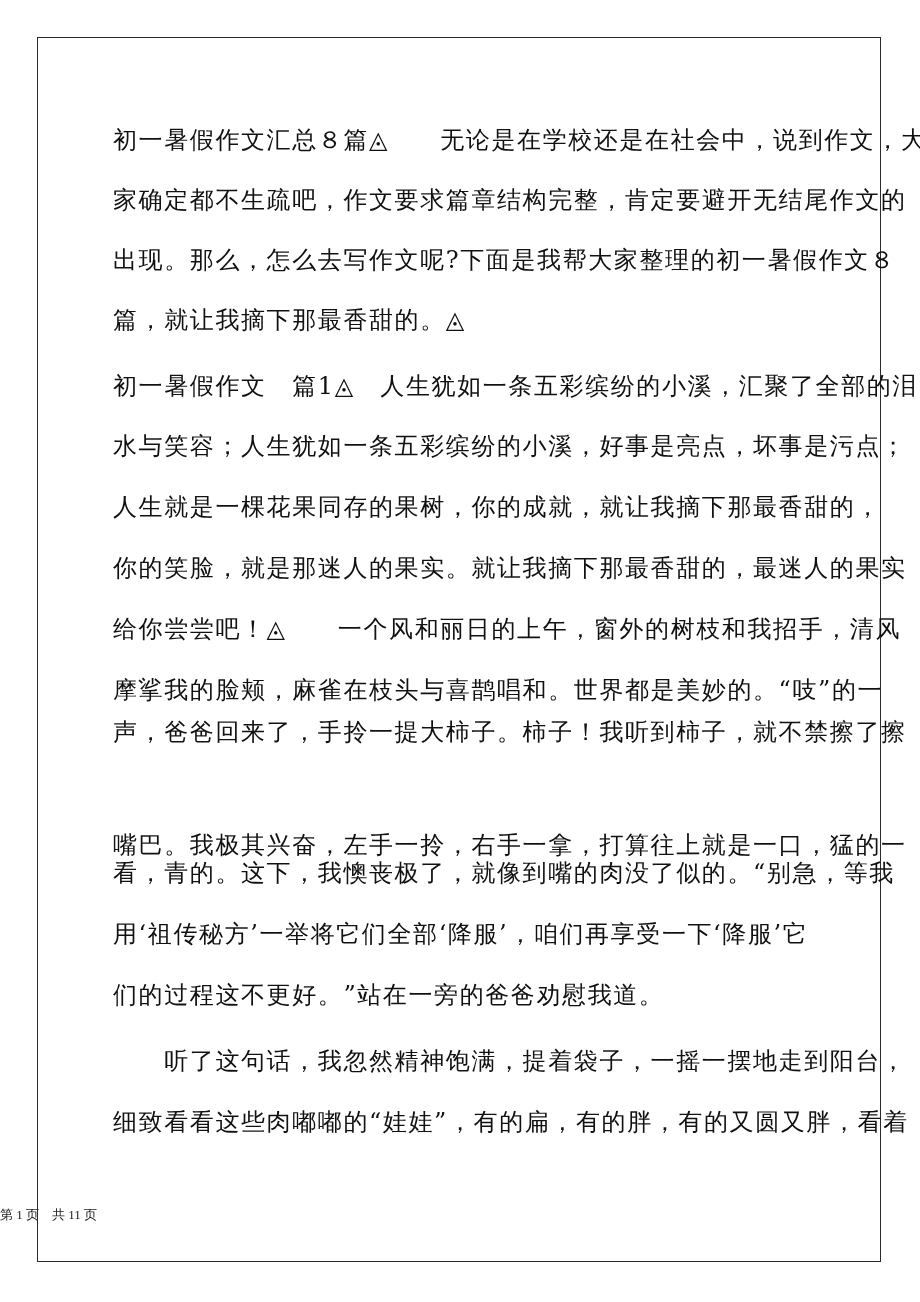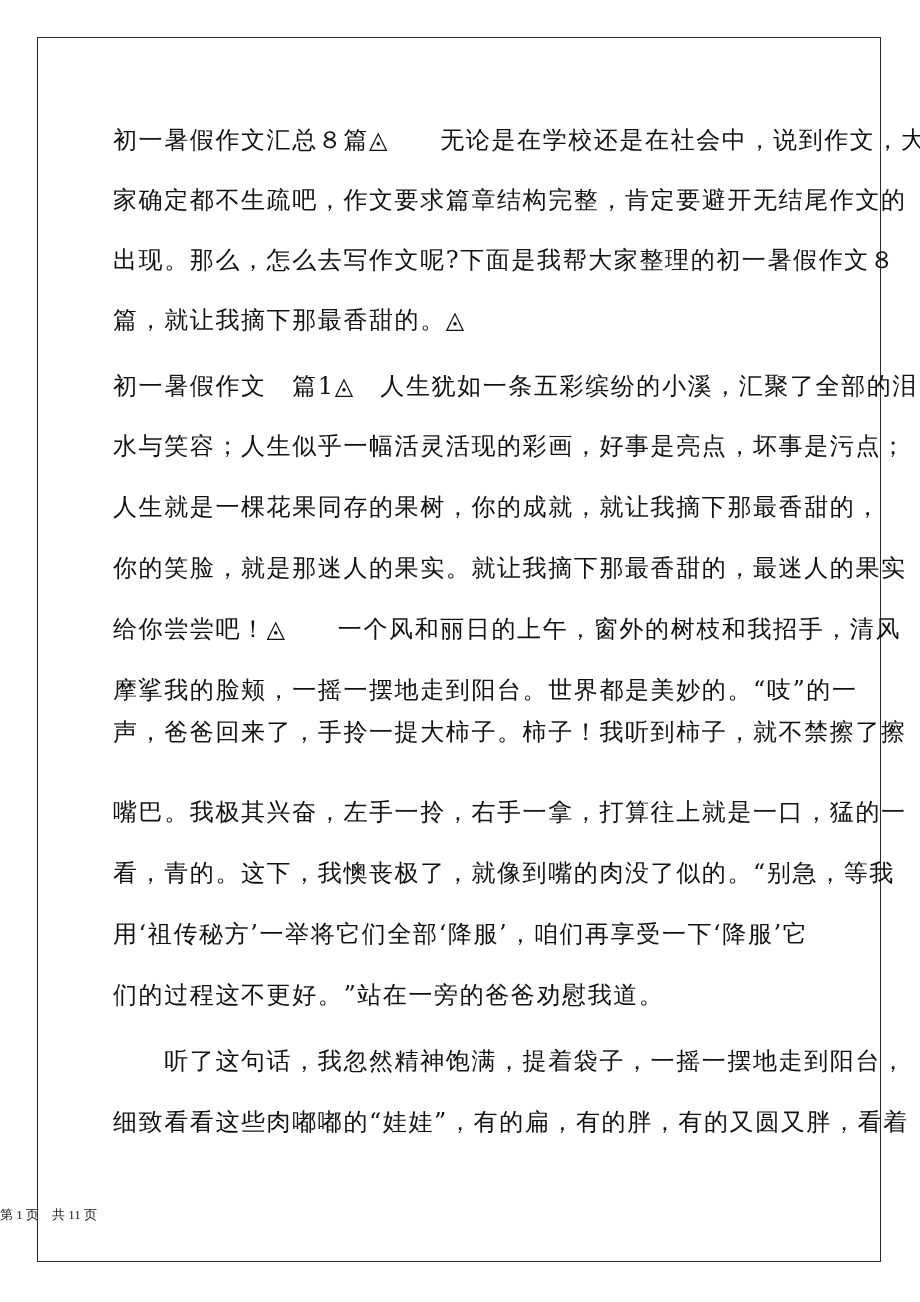--- a/index.html
+++ b/index.html
@@ -52,27 +52,27 @@
 <body>
 
 <div class="page-frame"></div>
 
 <div class="content">
   <div class="line" style="top:0px">初一暑假作文汇总８篇◬　　无论是在学校还是在社会中，说到作文，大</div>
   <div class="line" style="top:60px">家确定都不生疏吧，作文要求篇章结构完整，肯定要避开无结尾作文的</div>
   <div class="line" style="top:120px">出现。那么，怎么去写作文呢?下面是我帮大家整理的初一暑假作文８</div>
   <div class="line" style="top:180px">篇，就让我摘下那最香甜的。◬</div>
   <div class="line" style="top:246px">初一暑假作文　篇1◬　人生犹如一条五彩缤纷的小溪，汇聚了全部的泪</div>
-  <div class="line" style="top:306px">水与笑容；人生似乎一幅活灵活现的彩画，好事是亮点，坏事是污点；</div>
+  <div class="line" style="top:306px">水与笑容；人生犹如一条五彩缤纷的小溪，好事是亮点，坏事是污点；</div>
   <div class="line" style="top:367px">人生就是一棵花果同存的果树，你的成就，就让我摘下那最香甜的，</div>
   <div class="line" style="top:428px">你的笑脸，就是那迷人的果实。就让我摘下那最香甜的，最迷人的果实</div>
   <div class="line" style="top:489px">给你尝尝吧！◬　　一个风和丽日的上午，窗外的树枝和我招手，清风</div>
-  <div class="line" style="top:550px">摩挲我的脸颊，一摇一摆地走到阳台。世界都是美妙的。“吱”的一</div>
+  <div class="line" style="top:550px">摩挲我的脸颊，麻雀在枝头与喜鹊唱和。世界都是美妙的。“吱”的一</div>
   <div class="line" style="top:592px">声，爸爸回来了，手拎一提大柿子。柿子！我听到柿子，就不禁擦了擦</div>
-  <div class="line" style="top:672px">嘴巴。我极其兴奋，左手一拎，右手一拿，打算往上就是一口，猛的一</div>
+  <div class="line" style="top:705px">嘴巴。我极其兴奋，左手一拎，右手一拿，打算往上就是一口，猛的一</div>
   <div class="line" style="top:733px">看，青的。这下，我懊丧极了，就像到嘴的肉没了似的。“别急，等我</div>
   <div class="line" style="top:794px">用‘祖传秘方’一举将它们全部‘降服’，咱们再享受一下‘降服’它</div>
   <div class="line" style="top:855px">们的过程这不更好。”站在一旁的爸爸劝慰我道。</div>
   <div class="line" style="top:921px">　　听了这句话，我忽然精神饱满，提着袋子，一摇一摆地走到阳台，</div>
   <div class="line" style="top:982px">细致看看这些肉嘟嘟的“娃娃”，有的扁，有的胖，有的又圆又胖，看着</div>
 </div>
 
 <div class="footer">第 1 页　共 11 页</div>
 
 </body></html>

